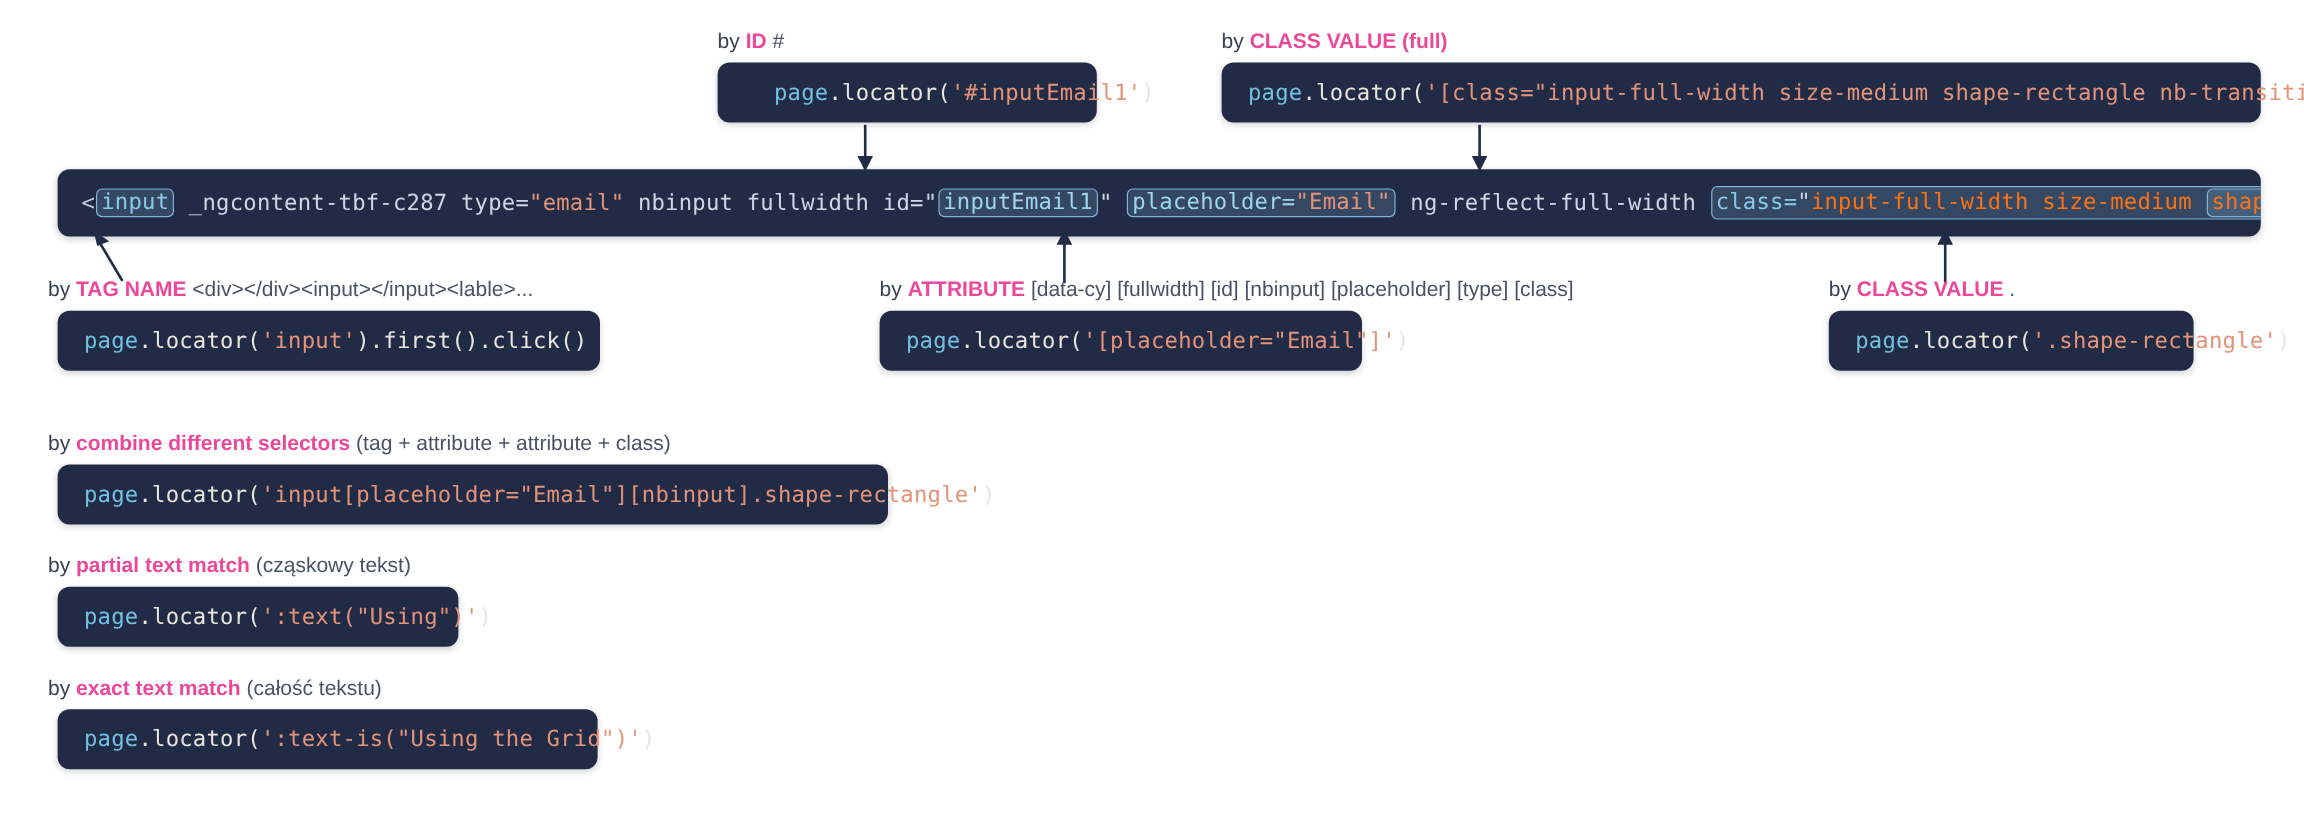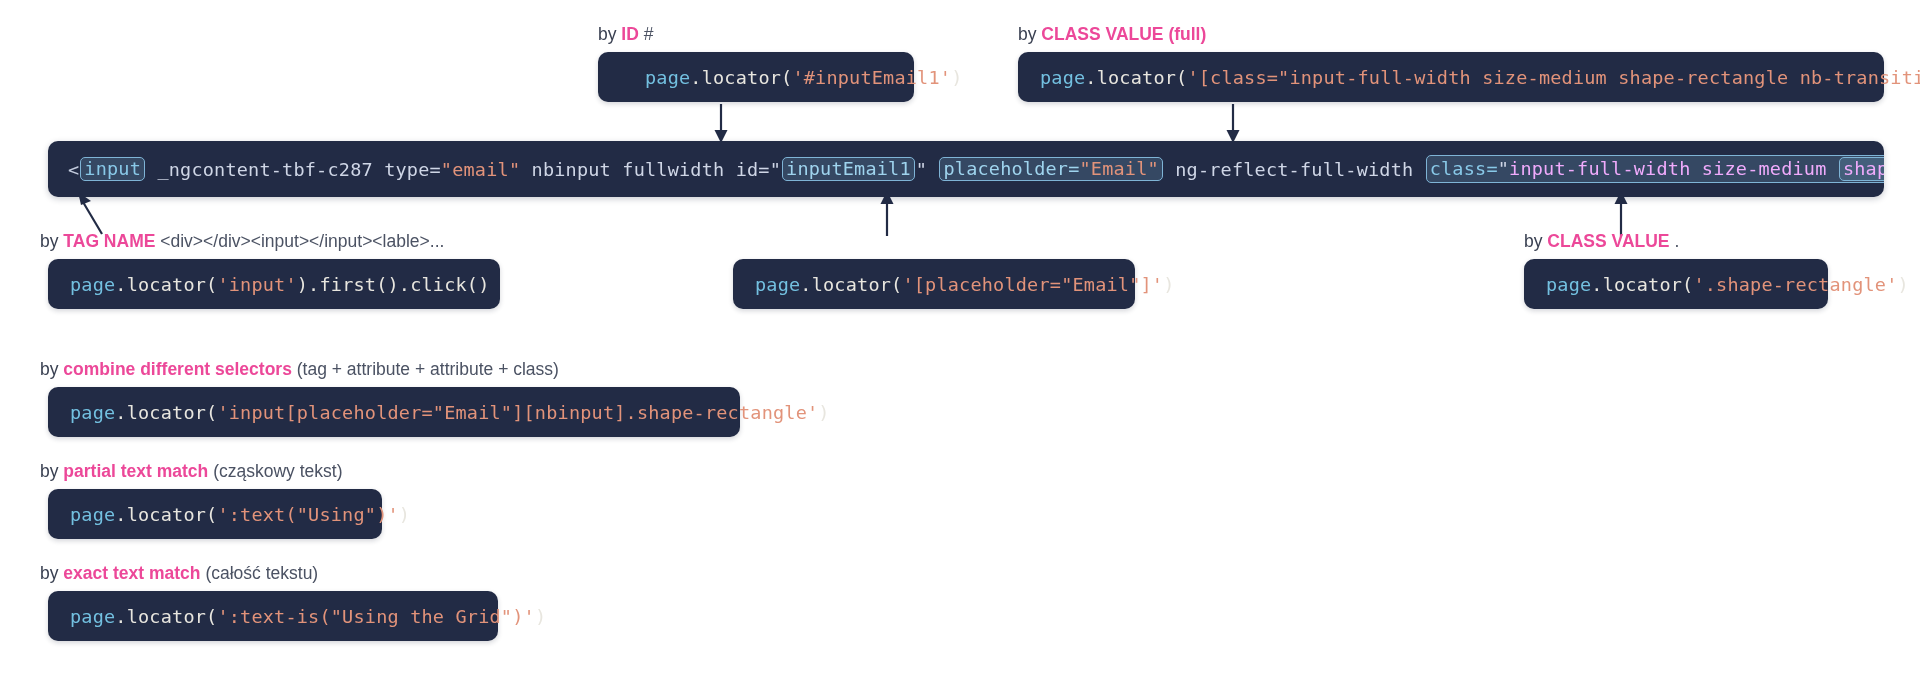--- a/index.html
+++ b/index.html
@@ -66,21 +66,21 @@
     display: flex;
     align-items: center;
     padding: 0 20px;
     box-shadow: 0 2px 6px rgba(20,28,50,0.22);
     font-family: "DejaVu Sans Mono", monospace;
     font-size: 18.5px;
     letter-spacing: 0.2px;
     white-space: nowrap;
     overflow: hidden;
   }
-  .htmlstrip .seg { color: #f0abfc; }
+  .htmlstrip .seg { color: #f97316; }
   .htmlstrip .tagname { color: #89c9e8; }
   .htmlstrip .angle { color: #c3cbdd; }
   .htmlstrip .attrname { color: #cfd6e6; }
   .htmlstrip .val { color: #e2937a; }
   .htmlstrip .valq { color: #cfd6e6; }
 
   .hl {
     display: inline-block;
     background: rgba(124,176,209,0.22);
     border: 1px solid #7fb4d6;
@@ -177,20 +177,23 @@
     <svg width="22" height="46" viewBox="0 0 22 46">
       <line x1="11" y1="46" x2="11" y2="12" stroke="#222b45" stroke-width="2.2"></line>
       <polygon points="11,1 4.5,14 17.5,14" fill="#222b45"></polygon>
     </svg>
   </div>
 
   <div class="caption" style="left:40px; top:231px;">
     <span class="lead">by </span><span class="strong">TAG NAME</span><span class="muted"> &lt;div&gt;&lt;/div&gt;&lt;input&gt;&lt;/input&gt;&lt;lable&gt;...</span>
   </div>
 
+  <div class="caption" style="left:733px; top:231px;">
+    <span class="lead">by </span><span class="strong">ATTRIBUTE</span><span class="muted"> [data-cy] [fullwidth] [id] [nbinput] [placeholder] [type] [class]</span>
+  </div>
 
   <div class="caption" style="left:1524px; top:231px;">
     <span class="lead">by </span><span class="strong">CLASS VALUE</span><span class="muted"> .</span>
   </div>
 
   <div class="codebox" style="left:48px; top:259px; width:452px;">
     <span class="code">
       <span class="t-obj">page</span><span class="t-plain">.locator(</span><span class="t-str">'input'</span><span class="t-plain">).first().click()</span>
     </span>
   </div>

